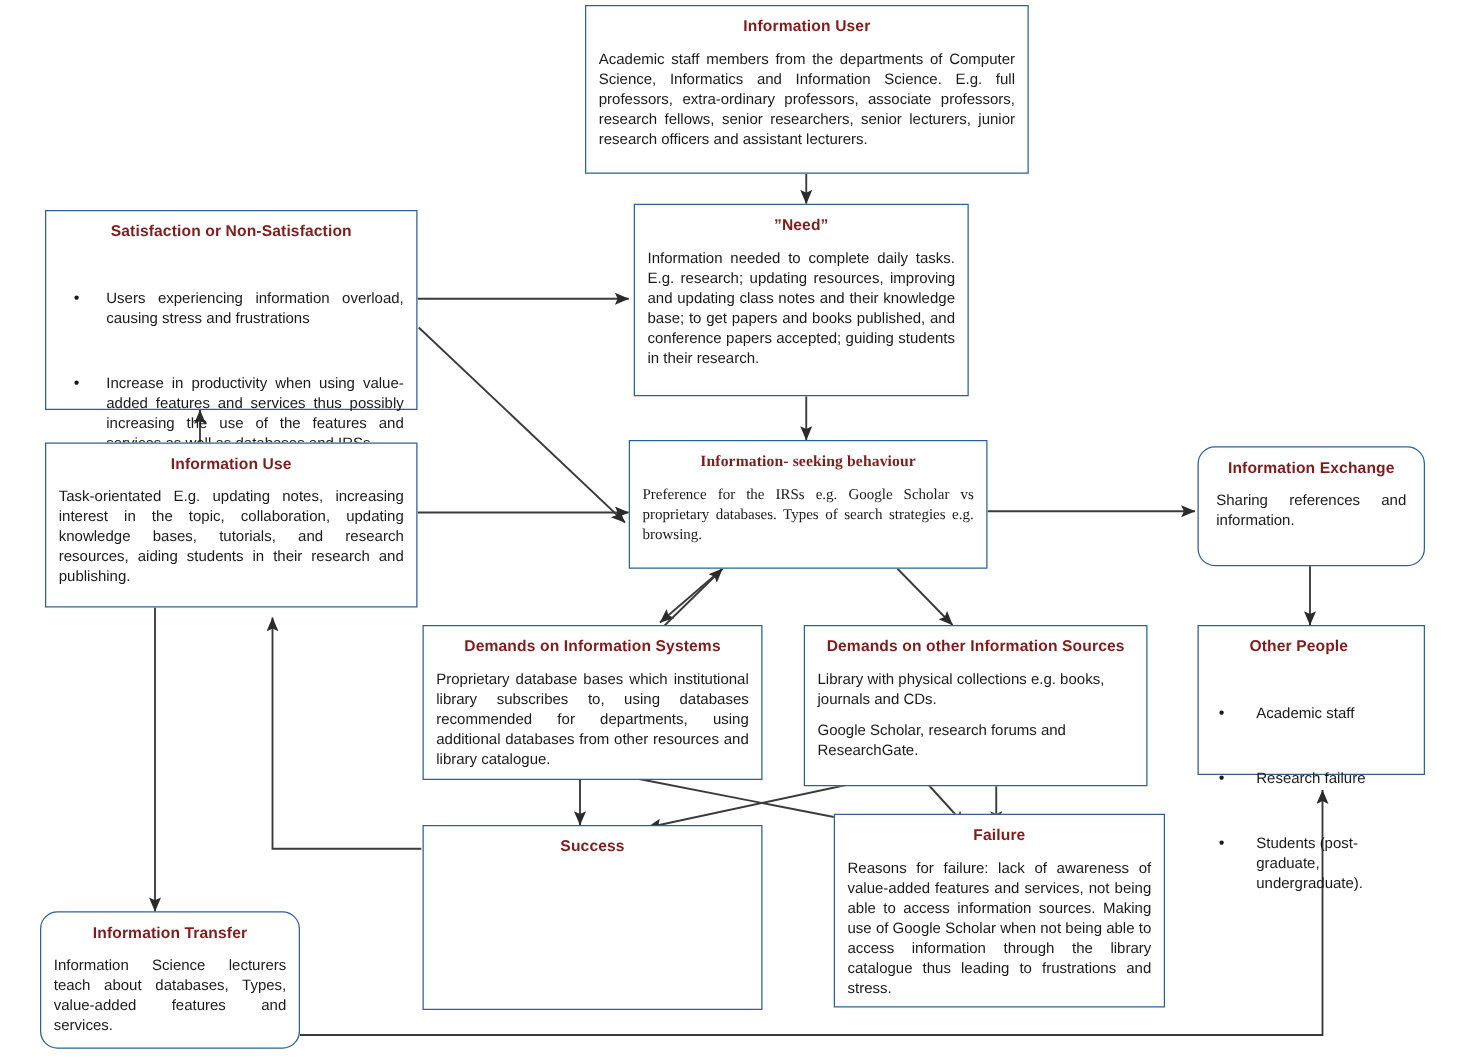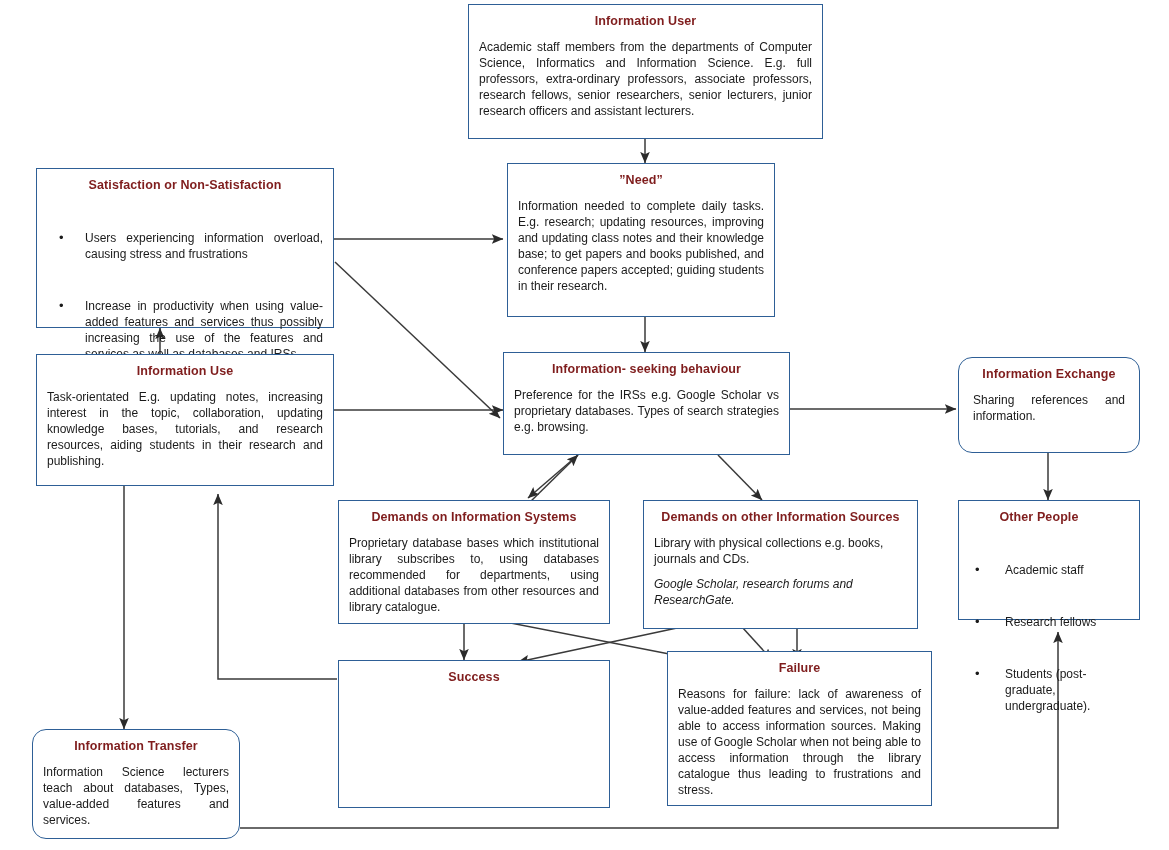--- a/index.html
+++ b/index.html
@@ -55,21 +55,20 @@
     color: #1a1a1a;
   }
   .node-body.left {
     text-align: left;
   }
   .node-body p {
     margin: 0 0 9px 0;
   }
   .node-body p:last-child {
     margin-bottom: 0;
-    font-style: italic;
   }
   ul.bullets {
     margin: 0;
     padding: 0 0 0 4px;
     list-style: none;
   }
   ul.bullets li {
     position: relative;
     padding-left: 34px;
     margin-bottom: 3px;
@@ -162,21 +161,21 @@
       <li>Users experiencing information overload, causing stress and frustrations</li>
       <li>Increase in productivity when using value-added features and services thus possibly increasing the use of the features and services as well as databases and IRSs.</li>
     </ul>
   </div>
 
   <div class="node" style="left:36px; top:354px; width:298px; height:132px;">
     <div class="node-title">Information Use</div>
     <div class="node-body">Task-orientated E.g. updating notes, increasing interest in the topic, collaboration, updating knowledge bases, tutorials, and research resources, aiding students in their research and publishing.</div>
   </div>
 
-  <div class="node" style="left:503px; top:352px; width:287px; height:103px;">
+  <div class="node" style="left:503px; top:352px; width:287px; height:103px;font-family:Liberation Serif, serif;">
     <div class="node-title">Information- seeking behaviour</div>
     <div class="node-body">Preference for the IRSs e.g. Google Scholar vs proprietary databases. Types of search strategies e.g. browsing.</div>
   </div>
 
   <div class="node rounded" style="left:958px; top:357px; width:182px; height:96px; padding-left:14px; padding-right:14px;">
     <div class="node-title">Information Exchange</div>
     <div class="node-body">Sharing references and information.</div>
   </div>
 
   <div class="node" style="left:338px; top:500px; width:272px; height:124px;">
@@ -189,21 +188,21 @@
     <div class="node-body left">
       <p>Library with physical collections e.g. books, journals and CDs.</p>
       <p>Google Scholar, research forums and ResearchGate.</p>
     </div>
   </div>
 
   <div class="node" style="left:958px; top:500px; width:182px; height:120px; padding-left:4px; padding-right:24px;">
     <div class="node-title">Other People</div>
     <ul class="bullets tight">
       <li>Academic staff</li>
-      <li>Research fellows</li>
+      <li>Research failure</li>
       <li>Students (post-graduate, undergraduate).</li>
     </ul>
   </div>
 
   <div class="node" style="left:338px; top:660px; width:272px; height:148px;">
     <div class="node-title">Success</div>
   </div>
 
   <div class="node" style="left:667px; top:651px; width:265px; height:155px;">
     <div class="node-title">Failure</div>

